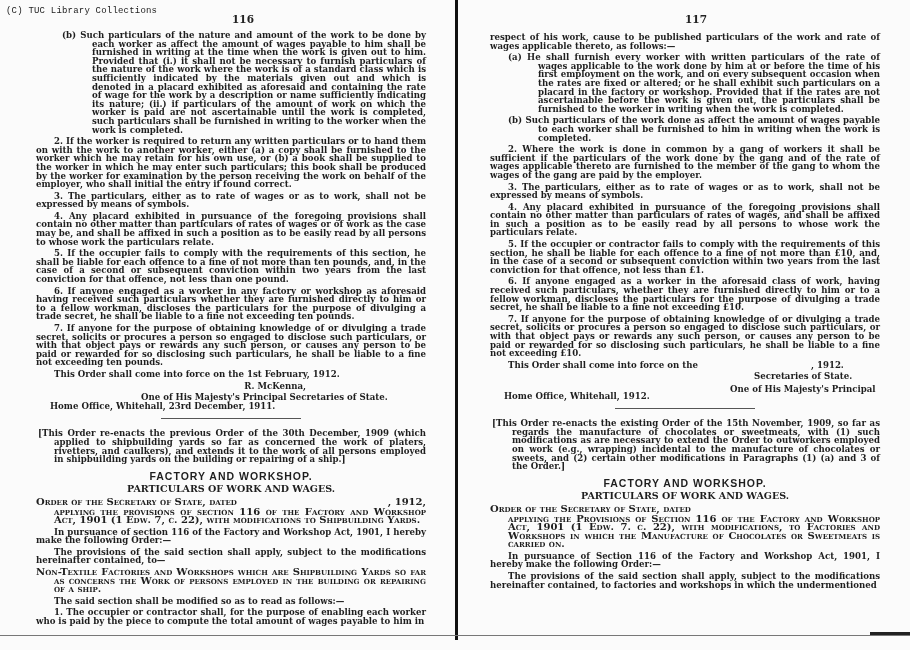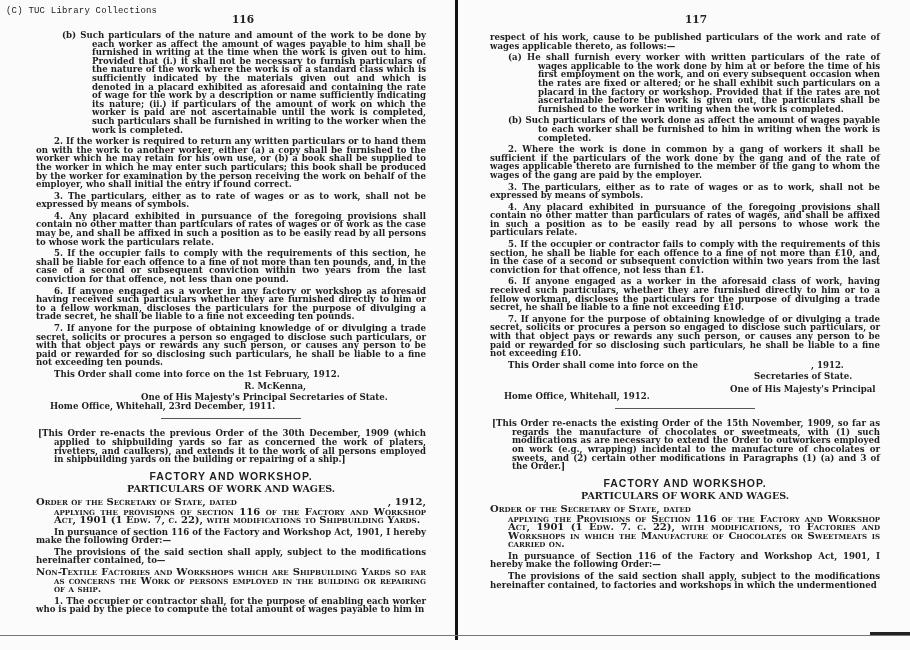--- a/index.html
+++ b/index.html
@@ -77,20 +77,21 @@
     <div class="h1">FACTORY AND WORKSHOP.</div>
     <div class="h2">PARTICULARS OF WORK AND WAGES.</div>
     <p class="order-head sc" style="margin-bottom:1px;">
       <span>Order of the Secretary of State, dated</span>
       <span style="float:right;">, 1912,</span>
     </p>
     <p class="order-head sc" style="padding-left:18px;">applying the provisions of section 116 of the Factory and Workshop Act, 1901 (1 Edw. 7, c. 22), with modifications to Shipbuilding Yards.</p>
     <p class="ind">In pursuance of section 116 of the Factory and Workshop Act, 1901, I hereby make the following Order:—</p>
     <p class="ind">The provisions of the said section shall apply, subject to the modifications hereinafter contained, to—</p>
     <p class="order-head sc" style="padding-left:18px; text-indent:-18px;">Non-Textile Factories and Workshops which are Shipbuilding Yards so far as concerns the Work of persons employed in the building or repairing of a ship.</p>
+    <p class="ind">The said section shall be modified so as to read as follows:—</p>
     <p class="ind">1. The occupier or contractor shall, for the purpose of enabling each worker who is paid by the piece to compute the total amount of wages payable to him in</p>
   </div>
 </div>
 
 <div class="gutter"></div>
 
 <div class="page page-right">
   <div class="pnum" style="top:13px; left:-12px;">117</div>
   <div class="text" style="left:32px; top:33px; width:390px;">
     <p>respect of his work, cause to be published particulars of the work and rate of wages applicable thereto, as follows:—</p>

